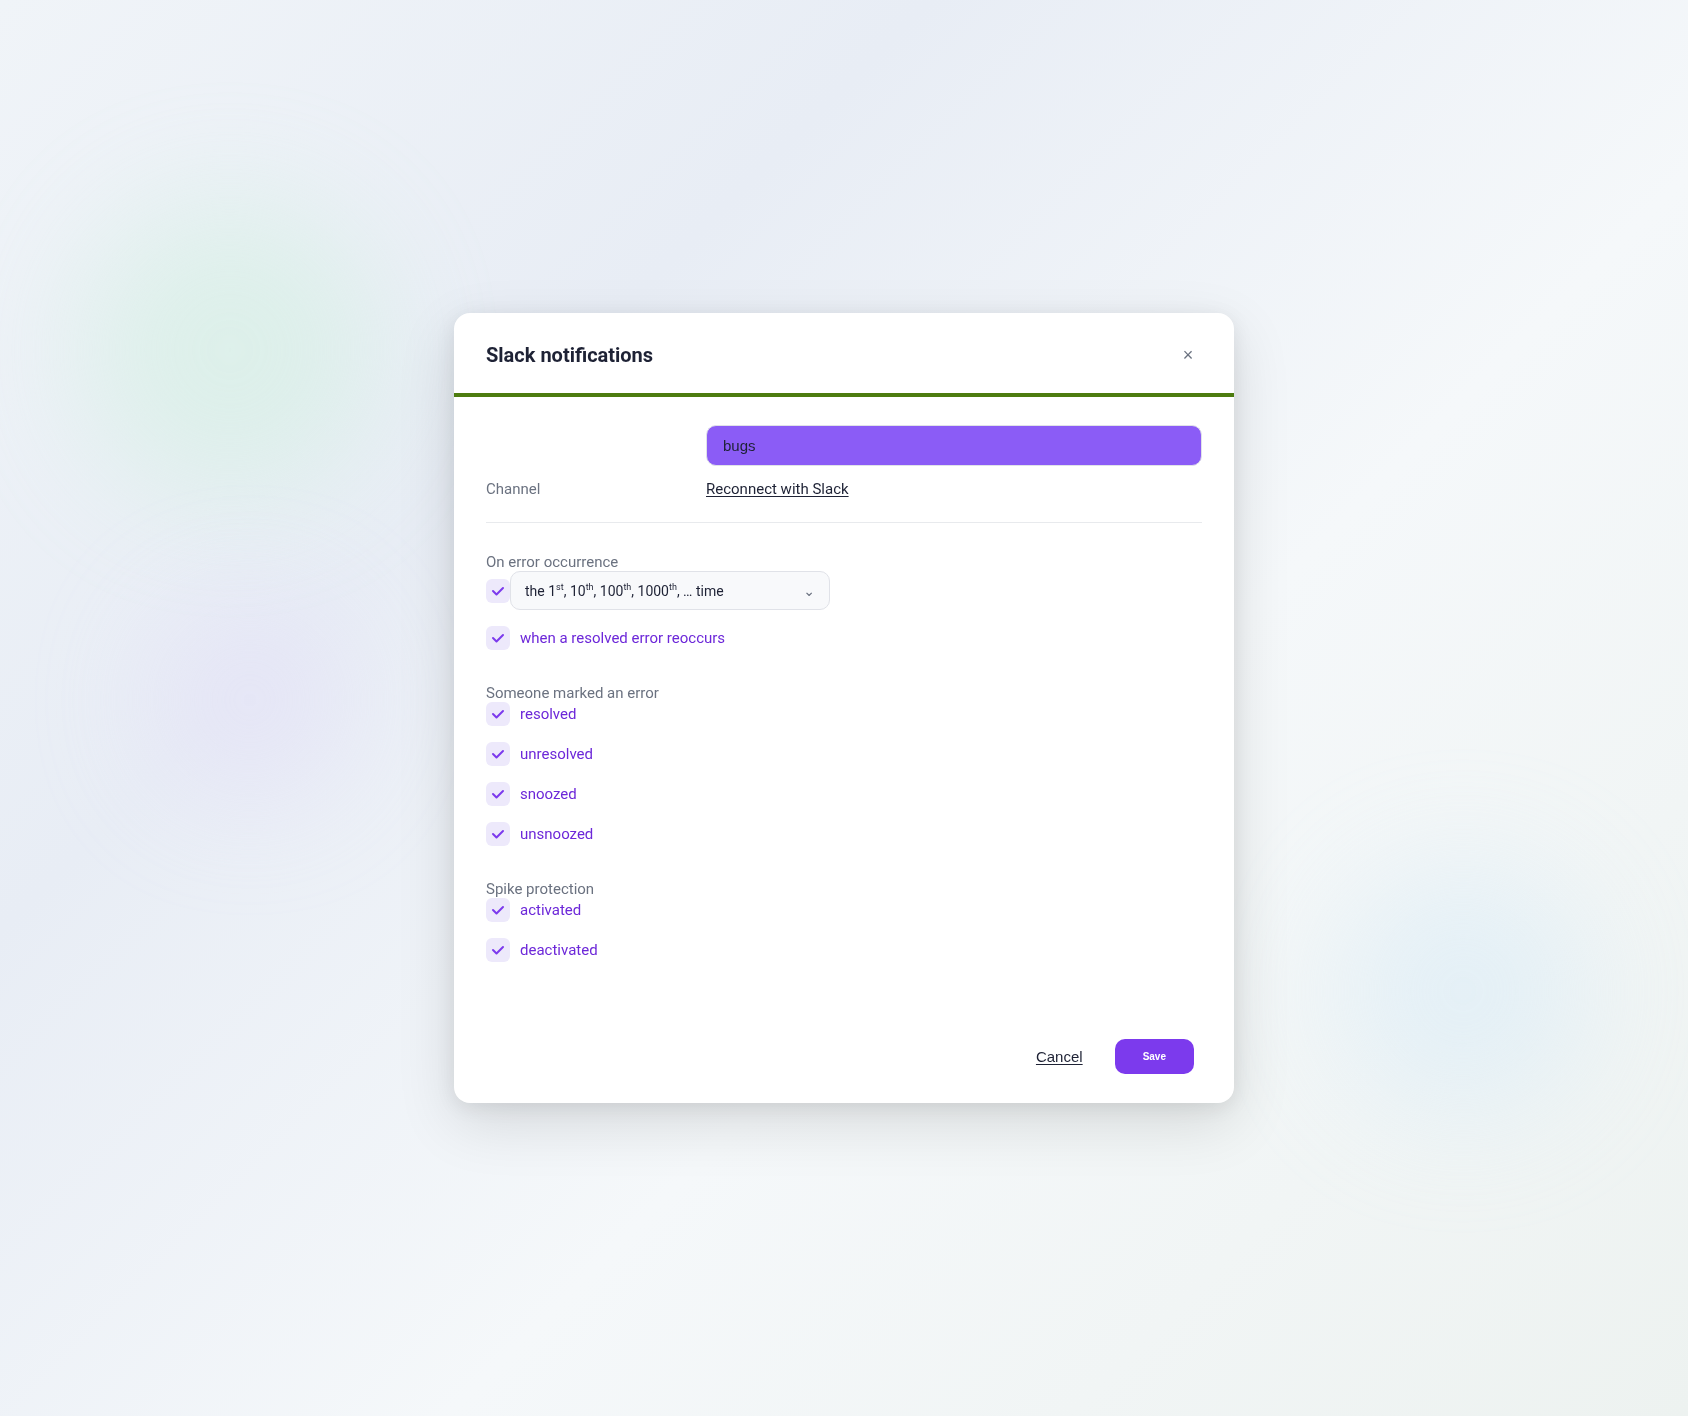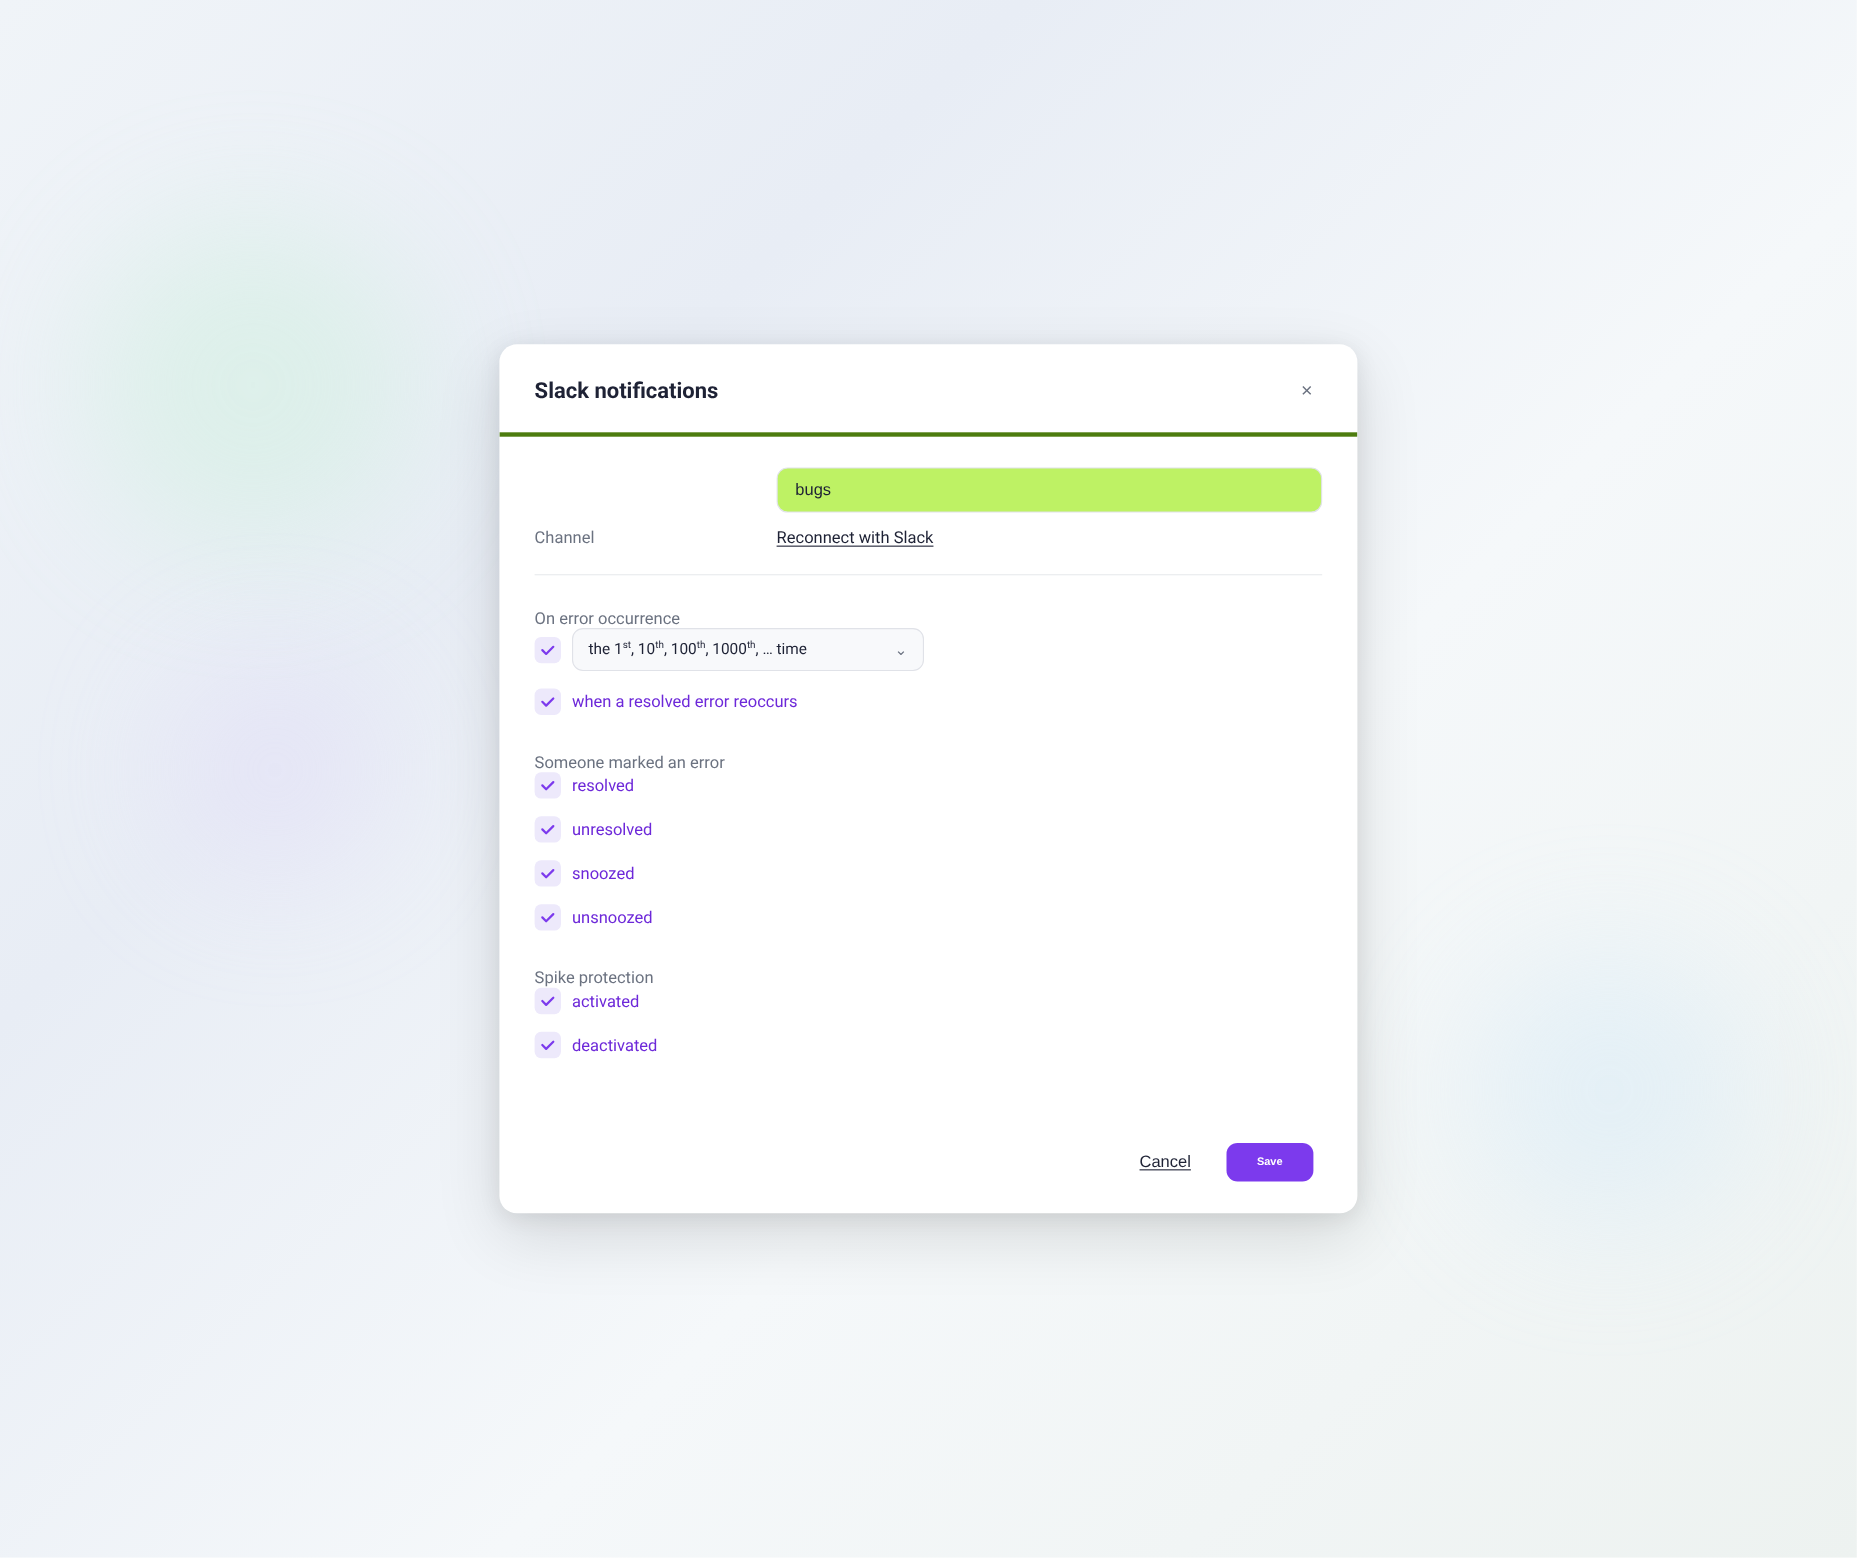--- a/index.html
+++ b/index.html
@@ -113,21 +113,21 @@
       flex: 1;
     }
 
     .text-input {
       width: 100%;
       padding: 11px 16px;
       border: 1.5px solid #e0e2e8;
       border-radius: 10px;
       font-size: 15px;
       color: #1e2235;
-      background: #bef264;
+      background: #8b5cf6;
       outline: none;
     }
 
     .reconnect-link {
       display: inline-block;
       margin-top: 14px;
       font-size: 15px;
       color: #1e2235;
       text-decoration: underline;
       cursor: pointer;
@@ -187,21 +187,20 @@
     }
 
     .option-text {
       font-size: 15px;
       color: #6d28d9;
     }
 
     .dropdown-option {
       display: flex;
       align-items: center;
-      gap: 10px;
       margin-bottom: 16px;
     }
 
     .dropdown-select {
       display: flex;
       align-items: center;
       justify-content: space-between;
       padding: 10px 14px;
       border: 1.5px solid #e0e2e8;
       border-radius: 10px;

